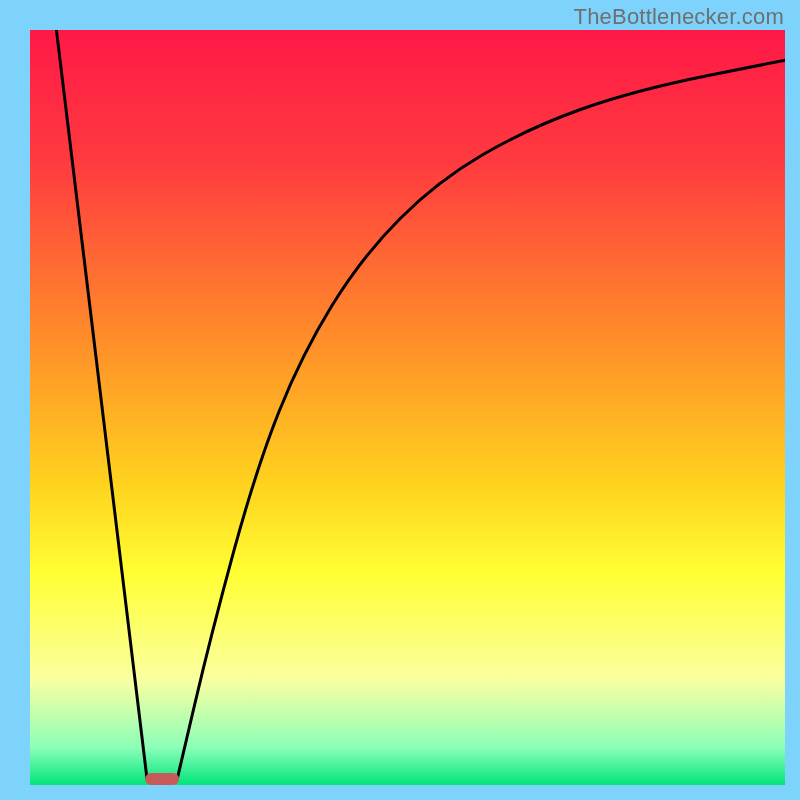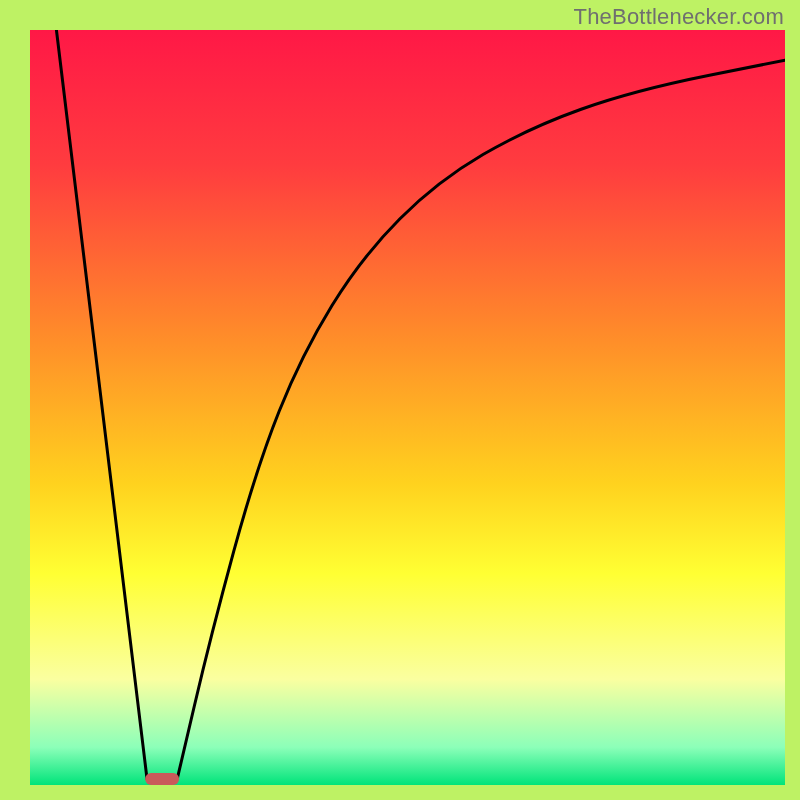--- a/index.html
+++ b/index.html
@@ -8,21 +8,21 @@
     width: 800px;
     height: 800px;
     overflow: hidden;
     background: #000;
     font-family: Arial, Helvetica, sans-serif;
   }
   .frame {
     position: relative;
     width: 800px;
     height: 800px;
-    background: #bef264;
+    background: #7dd3fc;
   }
   .plot-area {
     position: absolute;
     left: 30px;
     top: 30px;
     width: 755px;
     height: 755px;
     overflow: hidden;
   }
   .attribution {

